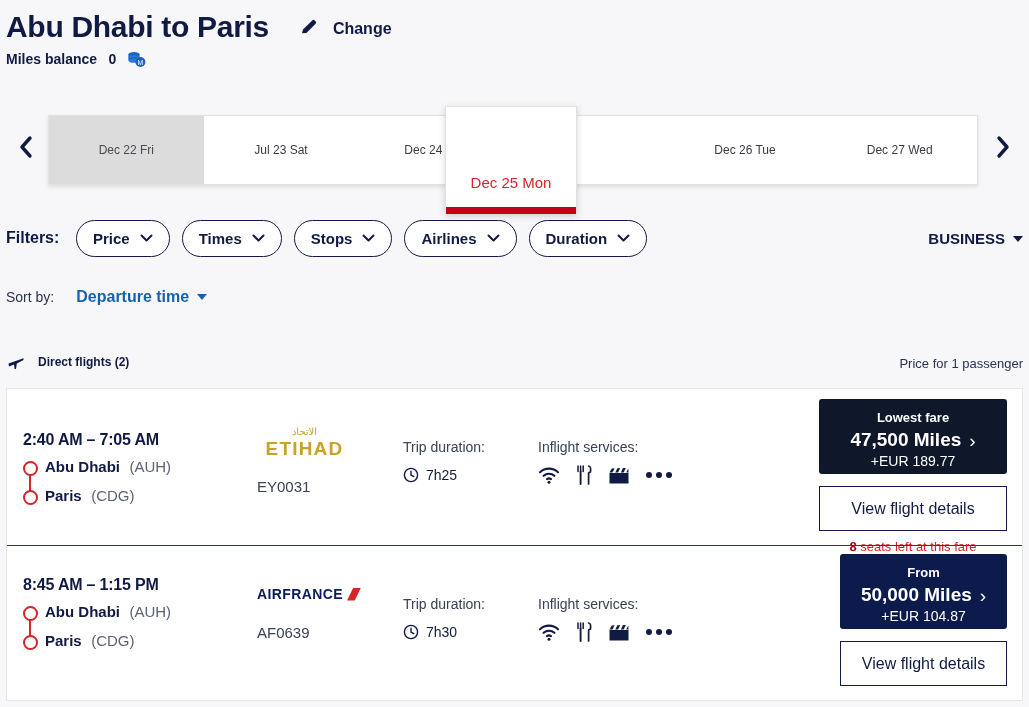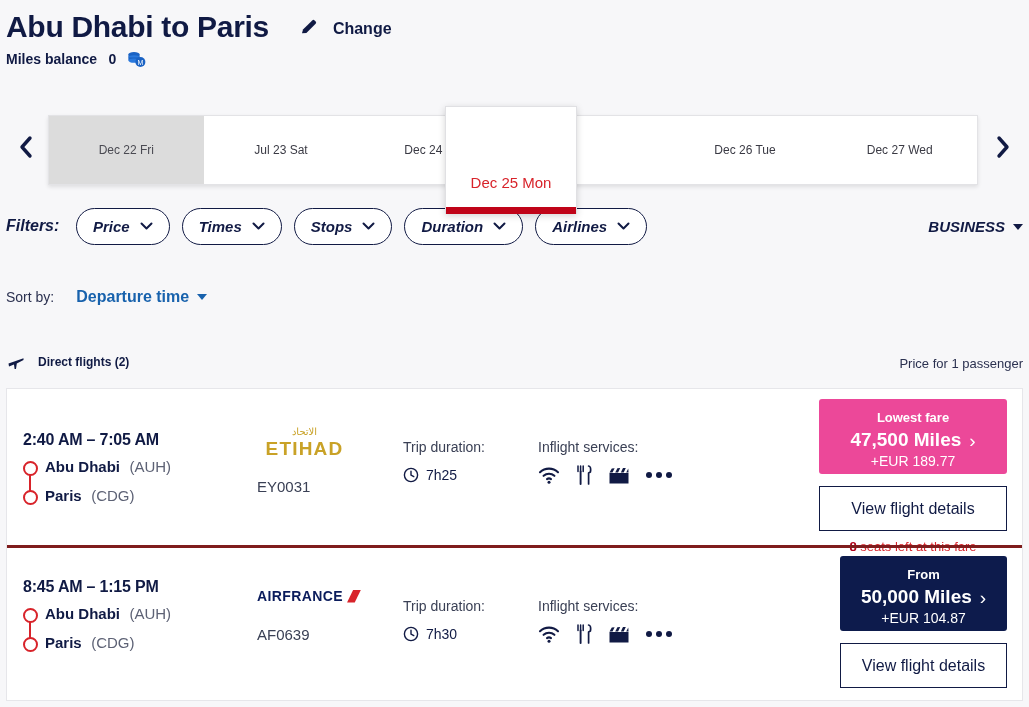--- a/index.html
+++ b/index.html
@@ -59,21 +59,21 @@
     border: 1px solid #e0e0e3; border-bottom: none;
     box-shadow: 0 2px 7px rgba(0,0,0,0.17); z-index: 5;
     align-items: center; padding-top: 44px;
   }
   .date-tab.selected::after {
     content: ""; position: absolute; left: 0; right: 0; bottom: 0;
     height: 7px; background: #c00418;
   }
 
   
-  .filters-row { position: absolute; left: 6px; top: 208px; width: 1017px; height: 40px; font-style: italic; }
+  .filters-row { position: absolute; left: 6px; top: 220px; width: 1017px; height: 40px; }
   .filters-label {
     position: absolute; left: 0; top: 9px;
     font-size: 16px; font-weight: bold; color: #101a44;
   }
   .pill-list { position: absolute; left: 70px; top: 0; display: flex; gap: 12px; }
   .pill {
     height: 37px; padding: 0 16px; border: 1.6px solid #111a44; border-radius: 20px;
     background: #ffffff; display: flex; align-items: center; gap: 10px;
     font-size: 15px; font-weight: bold; color: #111a44; cursor: pointer;
   }
@@ -105,21 +105,21 @@
     display: flex; align-items: center; gap: 12px;
   }
   .price-note { position: absolute; right: 0; top: 4px; font-size: 13px; color: #2b3150; }
 
   
   .results-card {
     position: absolute; left: 6px; top: 388px; width: 1017px; height: 313px;
     background: #ffffff; border: 1px solid #e6e6ea;
   }
   .flight-row { position: relative; height: 156px; }
-  .flight-row.second { border-top: 3px solid #7f1d1d; height: 156px; }
+  .flight-row.second { border-top: 1px solid #7f1d1d; height: 156px; }
 
   .col-times { position: absolute; left: 16px; top: 42px; width: 220px; }
   .flight-row.second .col-times { top: 30px; }
   .time-range { font-size: 16px; font-weight: bold; color: #101a44; letter-spacing: -0.2px; }
   .stops-list { position: relative; margin-top: 8px; padding-left: 22px; }
   .stops-list::before {
     content: ""; position: absolute; left: 6px; top: 13px; width: 2px; height: 30px;
     background: #d8232a;
   }
   .stop { position: relative; height: 29px; line-height: 20px; white-space: nowrap; }
@@ -160,21 +160,21 @@
   .svc-icons { margin-top: 10px; display: flex; align-items: center; gap: 16px; }
   .dots { display: flex; gap: 4px; align-items: center; }
   .dots i { width: 6px; height: 6px; border-radius: 50%; background: #111a44; display: block; }
 
   .col-fare { position: absolute; left: 812px; top: 10px; width: 188px; }
   .flight-row.second .col-fare { top: 8px; padding-left: 21px; }
   .fare-box {
     height: 75px; border-radius: 3px; color: #ffffff; text-align: center;
     padding-top: 11px; cursor: pointer; position: relative;
   }
-  .fare-box.green { background: #ec4899; }
+  .fare-box.green { background: #0f172a; }
   .fare-box.navy { background: #0d1b4c; }
   .fare-tag { font-size: 13px; font-weight: bold; }
   .fare-main {
     margin-top: 4px; font-size: 19px; font-weight: bold;
     display: flex; align-items: center; justify-content: center; gap: 8px;
   }
   .fare-chevron { font-size: 19px; font-weight: normal; line-height: 1; }
   .fare-sub { margin-top: 2px; font-size: 14px; }
   .details-btn {
     margin-top: 12px; height: 45px; border: 1.4px solid #111a44; background: #ffffff;
@@ -267,27 +267,27 @@
           <path d="M1.5 1.5 L6.5 6.5 L11.5 1.5" fill="none" stroke="#111a44" stroke-width="2" stroke-linecap="round" stroke-linejoin="round"></path>
         </svg>
       </div>
       <div class="pill">
         <span>Stops</span>
         <svg width="13" height="9" viewBox="0 0 13 9">
           <path d="M1.5 1.5 L6.5 6.5 L11.5 1.5" fill="none" stroke="#111a44" stroke-width="2" stroke-linecap="round" stroke-linejoin="round"></path>
         </svg>
       </div>
       <div class="pill">
-        <span>Duration</span>
+        <span>Airlines</span>
         <svg width="13" height="9" viewBox="0 0 13 9">
           <path d="M1.5 1.5 L6.5 6.5 L11.5 1.5" fill="none" stroke="#111a44" stroke-width="2" stroke-linecap="round" stroke-linejoin="round"></path>
         </svg>
       </div>
       <div class="pill">
-        <span>Airlines</span>
+        <span>Duration</span>
         <svg width="13" height="9" viewBox="0 0 13 9">
           <path d="M1.5 1.5 L6.5 6.5 L11.5 1.5" fill="none" stroke="#111a44" stroke-width="2" stroke-linecap="round" stroke-linejoin="round"></path>
         </svg>
       </div>
     </div>
     <div class="cabin-select">
       <span>BUSINESS</span>
       <span class="caret-solid"></span>
     </div>
   </div>

